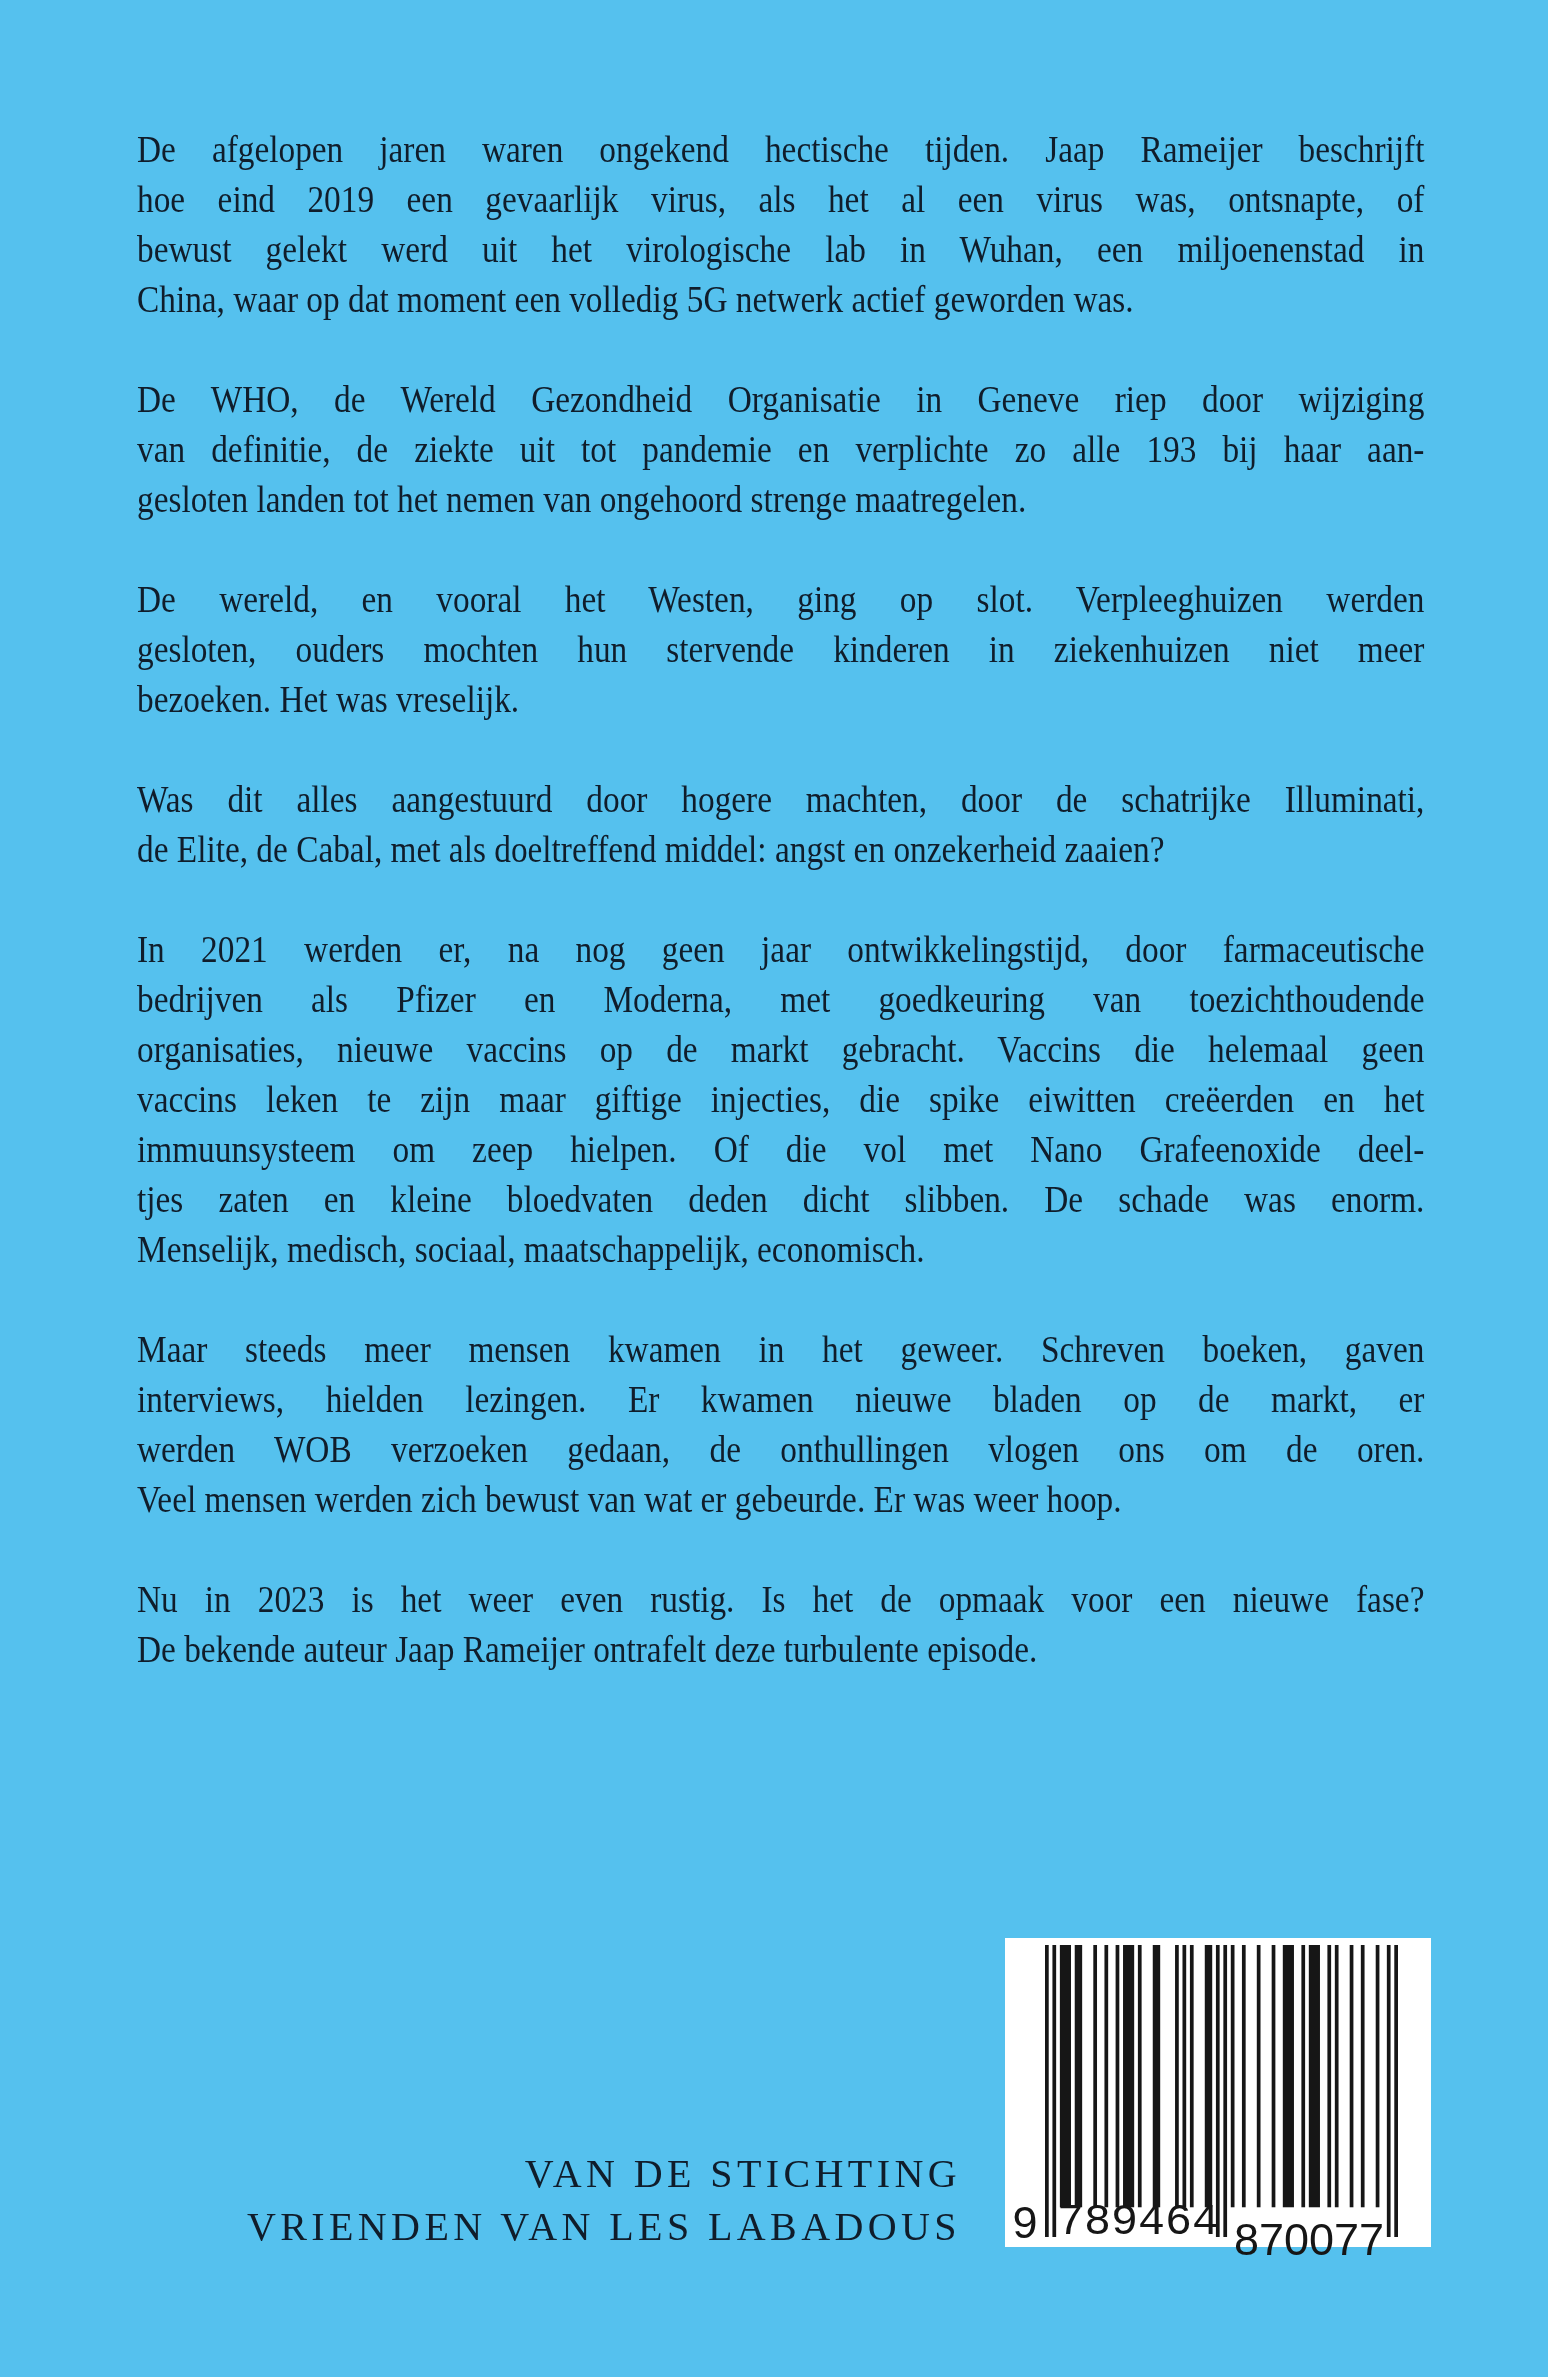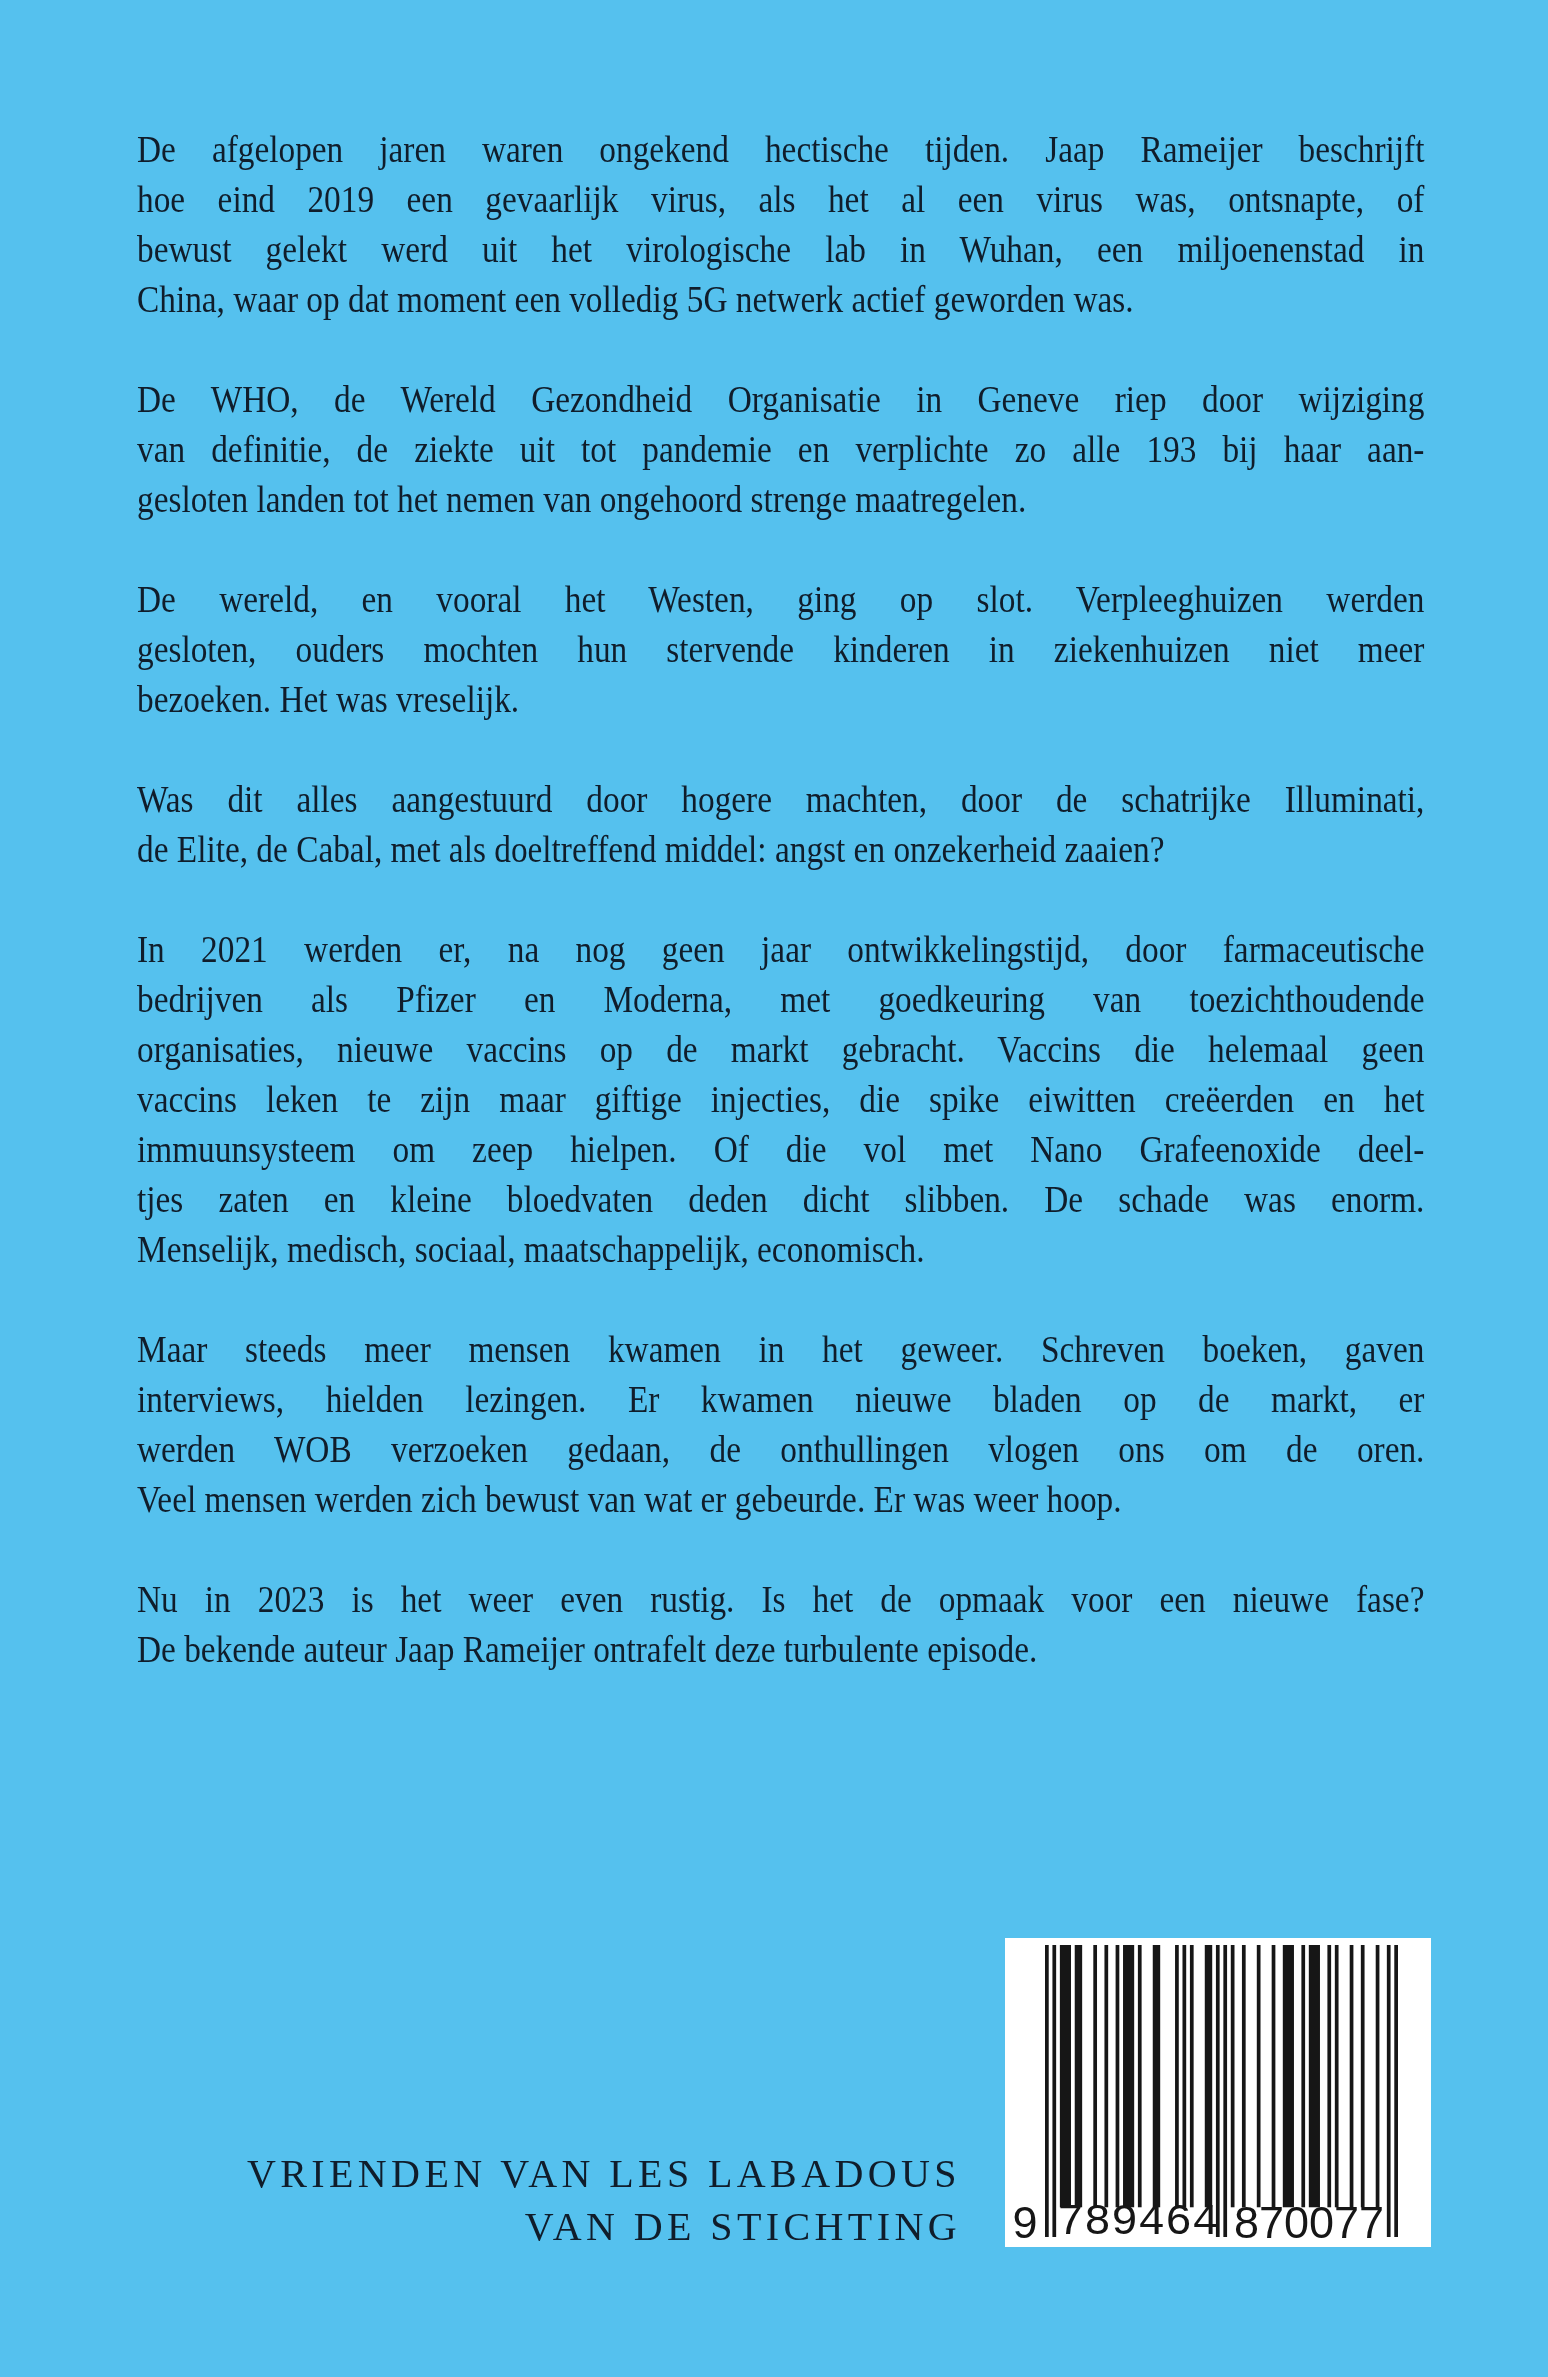--- a/index.html
+++ b/index.html
@@ -55,21 +55,21 @@
     position: absolute;
     top: 262px;
     font-family: "Liberation Sans", sans-serif;
     font-size: 45px;
     line-height: 1;
     color: #161616;
     text-align: center;
   }
   .bc-d1 { left: 0;     width: 40px; }
   .bc-d2 { left: 52px;  width: 156px; font-family: Liberation Mono, monospace; }
-  .bc-d3 { left: 226px; width: 156px; }
+  .bc-d3 { left: 226px; width: 156px; margin-top: 17px; }
 </style>
 </head>
 <body>
 
 <div class="cover" style="background: rgb(85, 193, 238); color: rgb(16, 29, 43); padding-left: 8px;">
 
   <div class="body-text">
       <div class="para">
         <div class="line jl">De afgelopen jaren waren ongekend hectische tijden. Jaap Rameijer beschrijft</div>
         <div class="line jl">hoe eind 2019 een gevaarlijk virus, als het al een virus was, ontsnapte, of</div>
@@ -105,22 +105,22 @@
         <div class="line jl">werden WOB verzoeken gedaan, de onthullingen vlogen ons om de oren.</div>
         <div class="line">Veel mensen werden zich bewust van wat er gebeurde. Er was weer hoop.</div>
       </div>
       <div class="para">
         <div class="line jl">Nu in 2023 is het weer even rustig. Is het de opmaak voor een nieuwe fase?</div>
         <div class="line">De bekende auteur Jaap Rameijer ontrafelt deze turbulente episode.</div>
       </div>
     </div>
 
   <div class="publisher">
+    <div class="pub-line">VAN DE STICHTING</div>
     <div class="pub-line">VRIENDEN VAN LES LABADOUS</div>
-    <div class="pub-line">VAN DE STICHTING</div>
   </div>
 
   <div class="barcode-box">
     <svg class="bars" viewBox="0 0 95 334" preserveAspectRatio="none">
         <rect x="0" y="0" width="1" height="334" fill="#161616"></rect>
         <rect x="2" y="0" width="1" height="334" fill="#161616"></rect>
         <rect x="4" y="0" width="3" height="300" fill="#161616"></rect>
         <rect x="8" y="0" width="2" height="300" fill="#161616"></rect>
         <rect x="13" y="0" width="1" height="300" fill="#161616"></rect>
         <rect x="16" y="0" width="1" height="300" fill="#161616"></rect>

